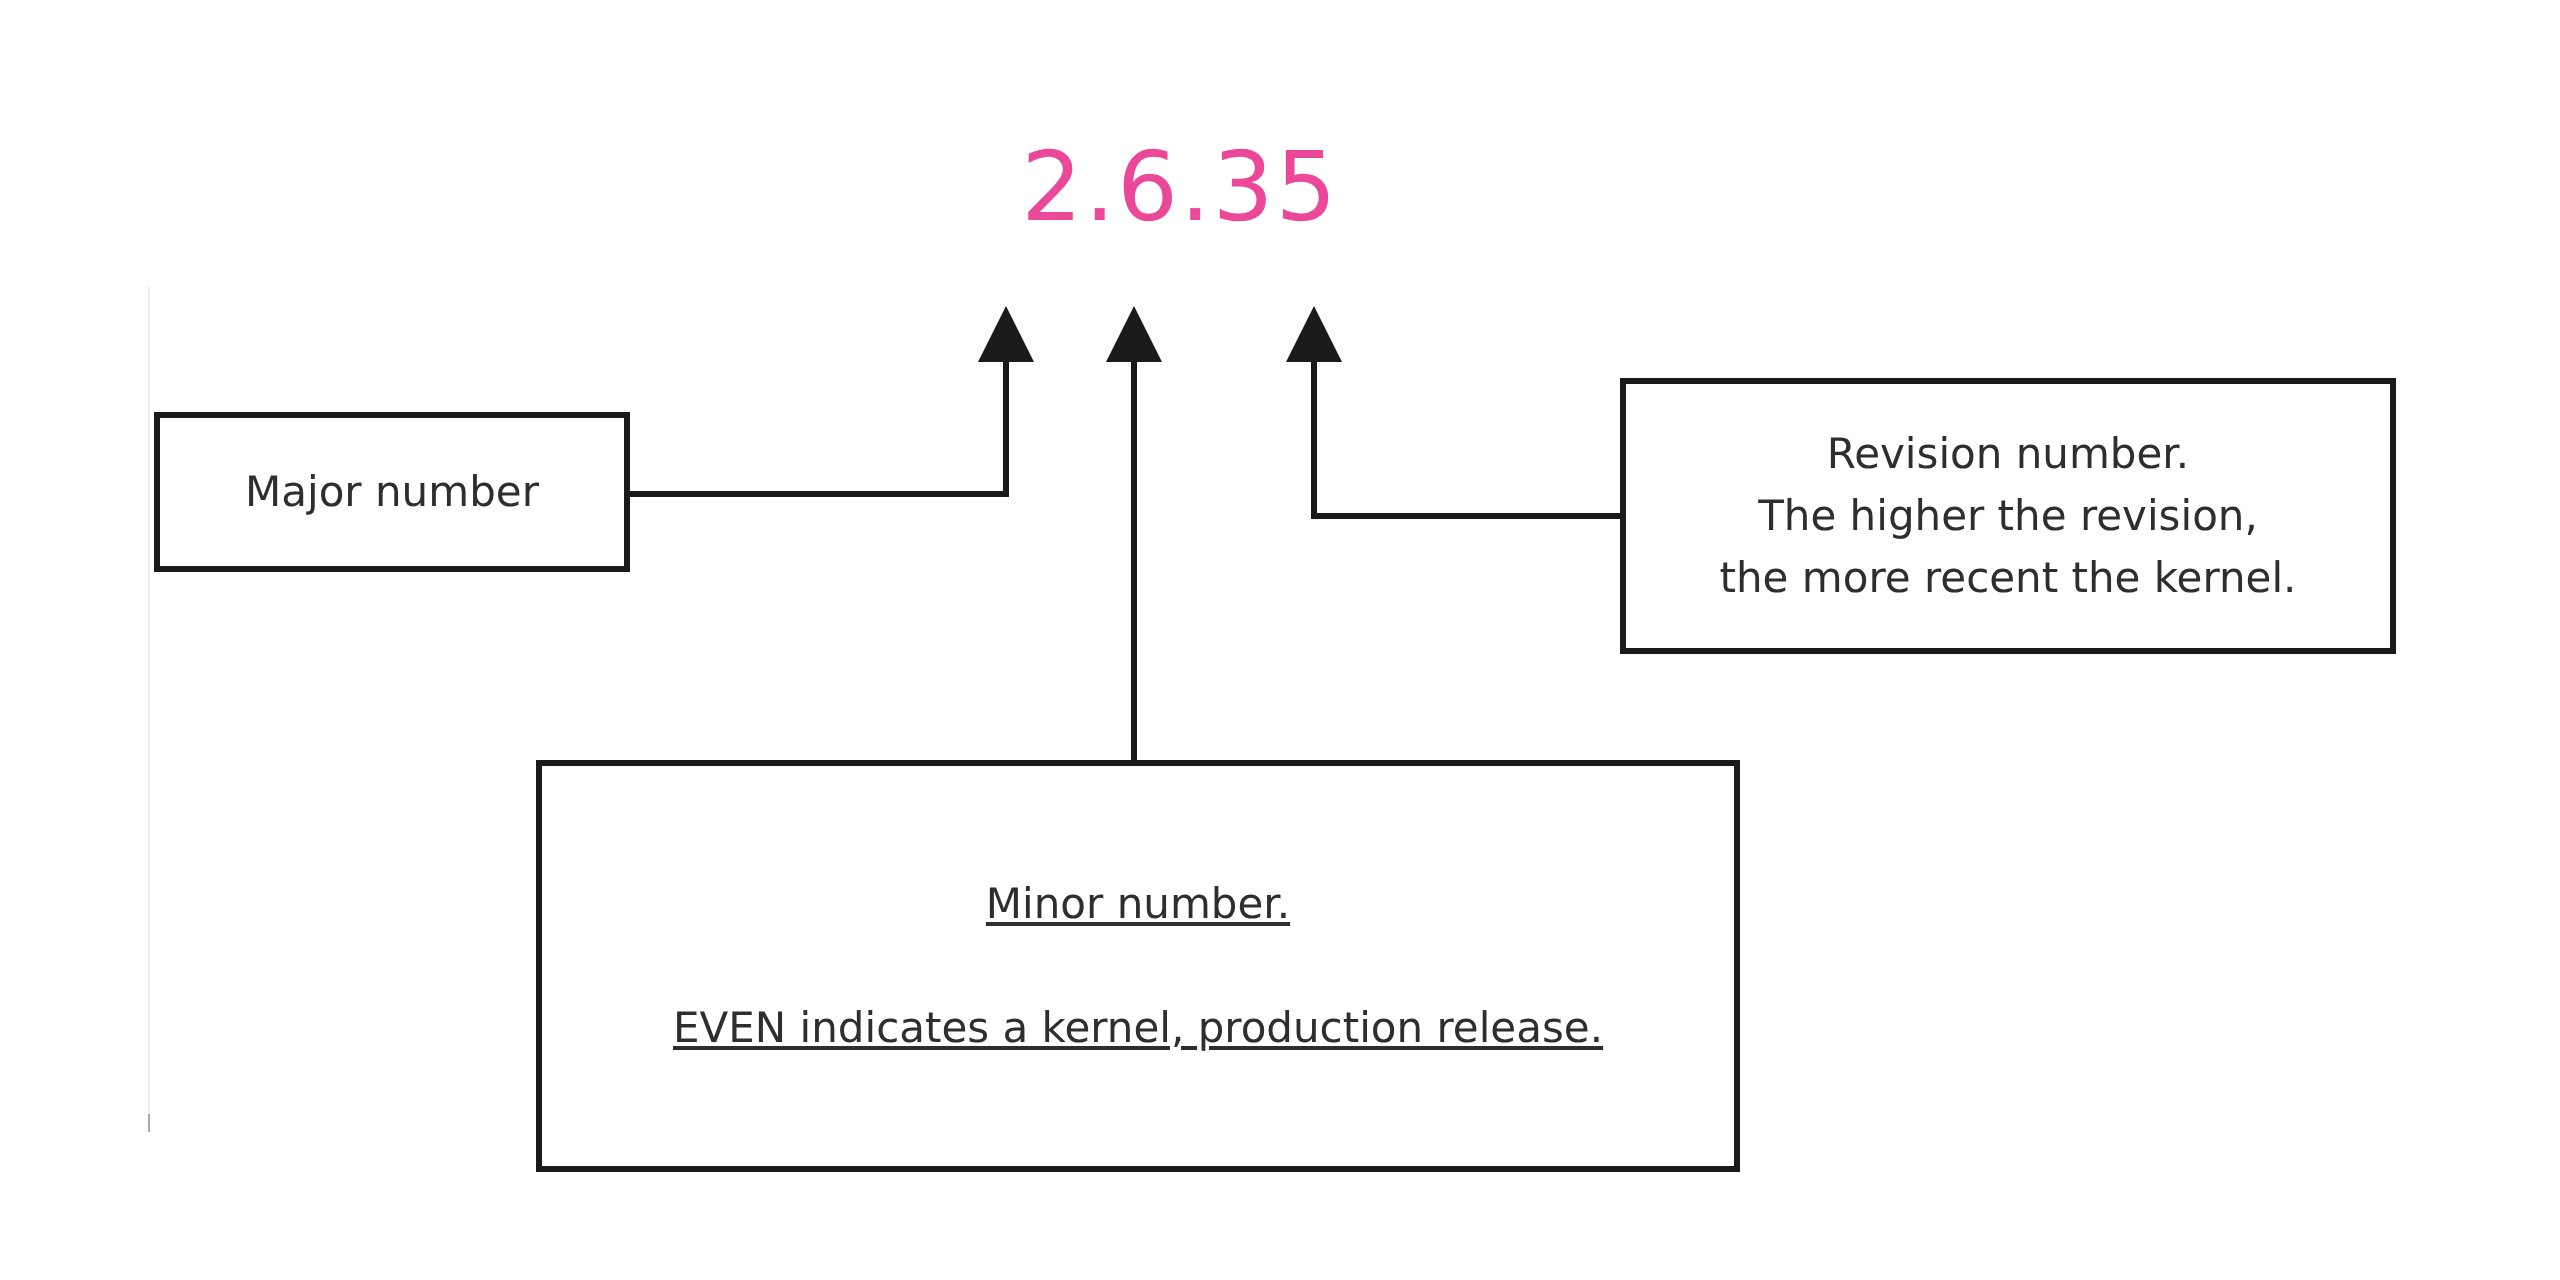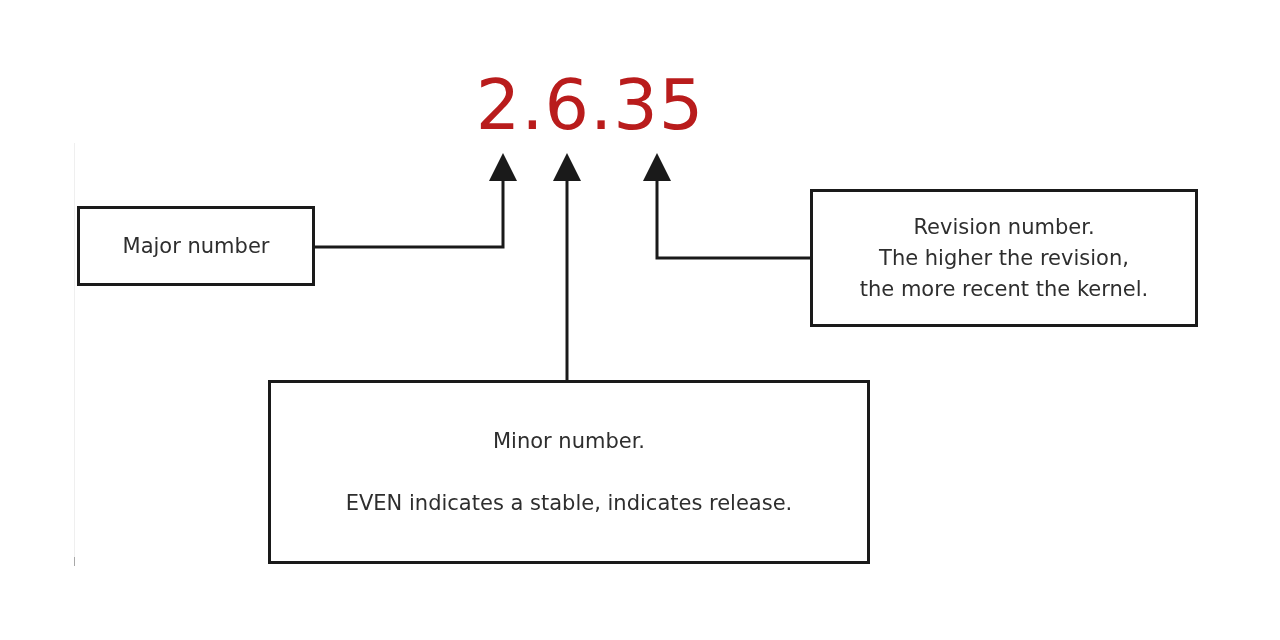--- a/index.html
+++ b/index.html
@@ -11,22 +11,22 @@
     left: 0; top: 0;
     width: 1280px; height: 640px;
     background: #ffffff;
   }
 
   .version-number {
     position: absolute;
     left: 420px; top: 70px;
     width: 340px;
     text-align: center;
-    font-size: 70px;
-    color: #b91c1c;
+    font-size: 48px;
+    color: #ec4899;
     letter-spacing: 1px;
     line-height: 1.0;
   }
 
   .connector-svg {
     position: absolute;
     left: 0; top: 0;
     width: 1280px; height: 640px;
     pointer-events: none;
   }
@@ -50,21 +50,21 @@
     width: 238px; height: 80px;
   }
 
   .box-revision {
     left: 810px; top: 189px;
     width: 388px; height: 138px;
   }
 
   .box-minor {
     left: 268px; top: 380px;
-    width: 602px; height: 184px;
+    width: 602px; height: 206px; text-decoration: underline;
   }
 
   .blank-line { height: 31px; }
 
   .faint-edge-line {
     position: absolute;
     left: 74px; top: 143px;
     width: 1px; height: 422px;
     background: #efefef;
   }
@@ -109,16 +109,16 @@
 
   <div class="anno-box box-revision">
     <div>Revision number.</div>
     <div>The higher the revision,</div>
     <div>the more recent the kernel.</div>
   </div>
 
   <div class="anno-box box-minor">
     <div>Minor number.</div>
     <div class="blank-line"></div>
-    <div>EVEN indicates a stable, indicates release.</div>
+    <div>EVEN indicates a kernel, production release.</div>
   </div>
 
 </div>
 
 </body></html>

